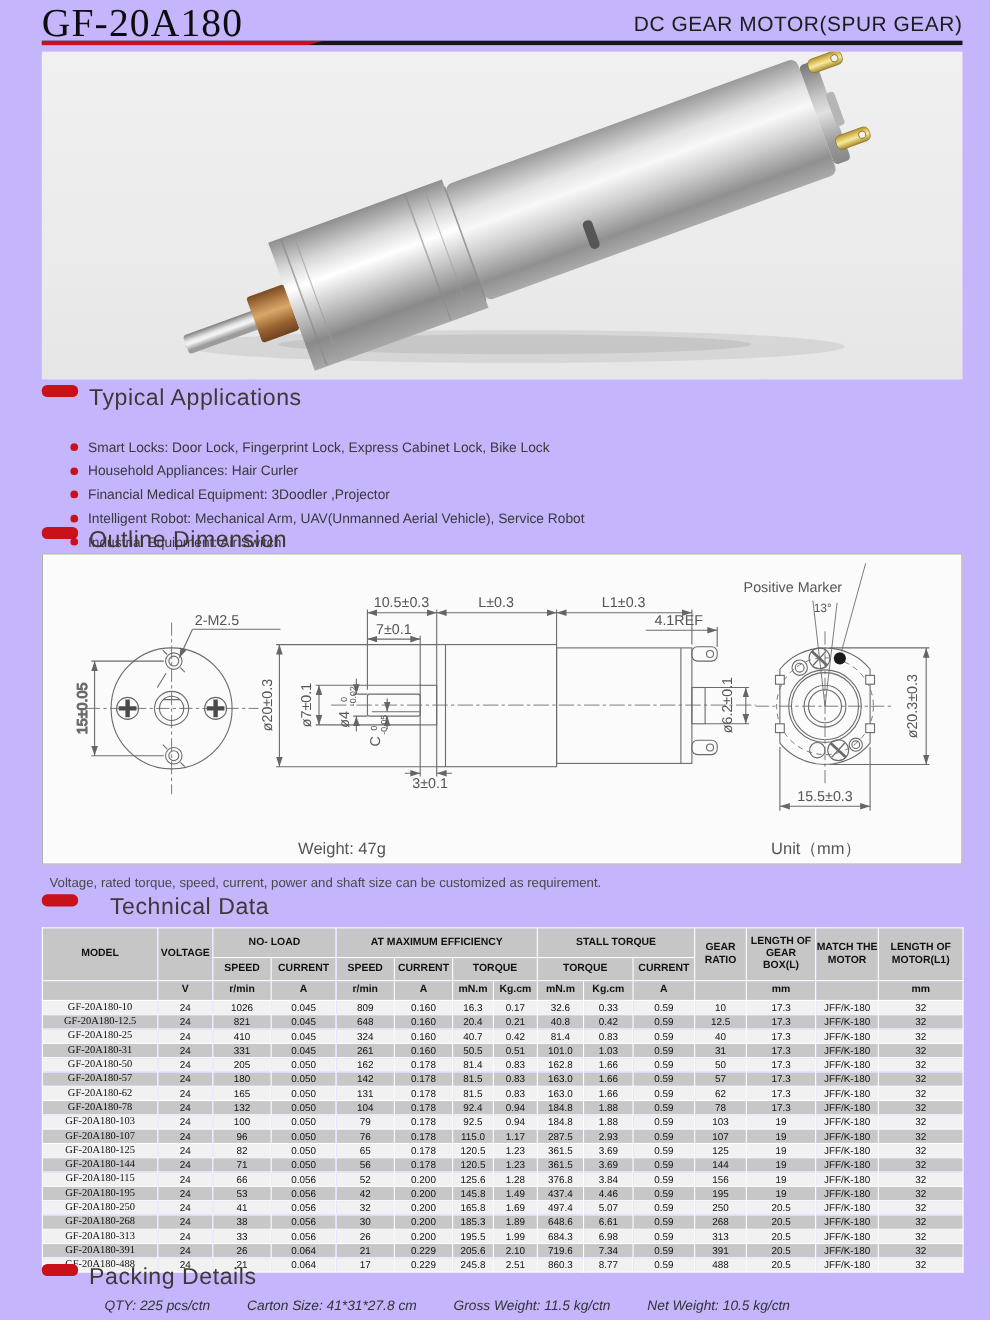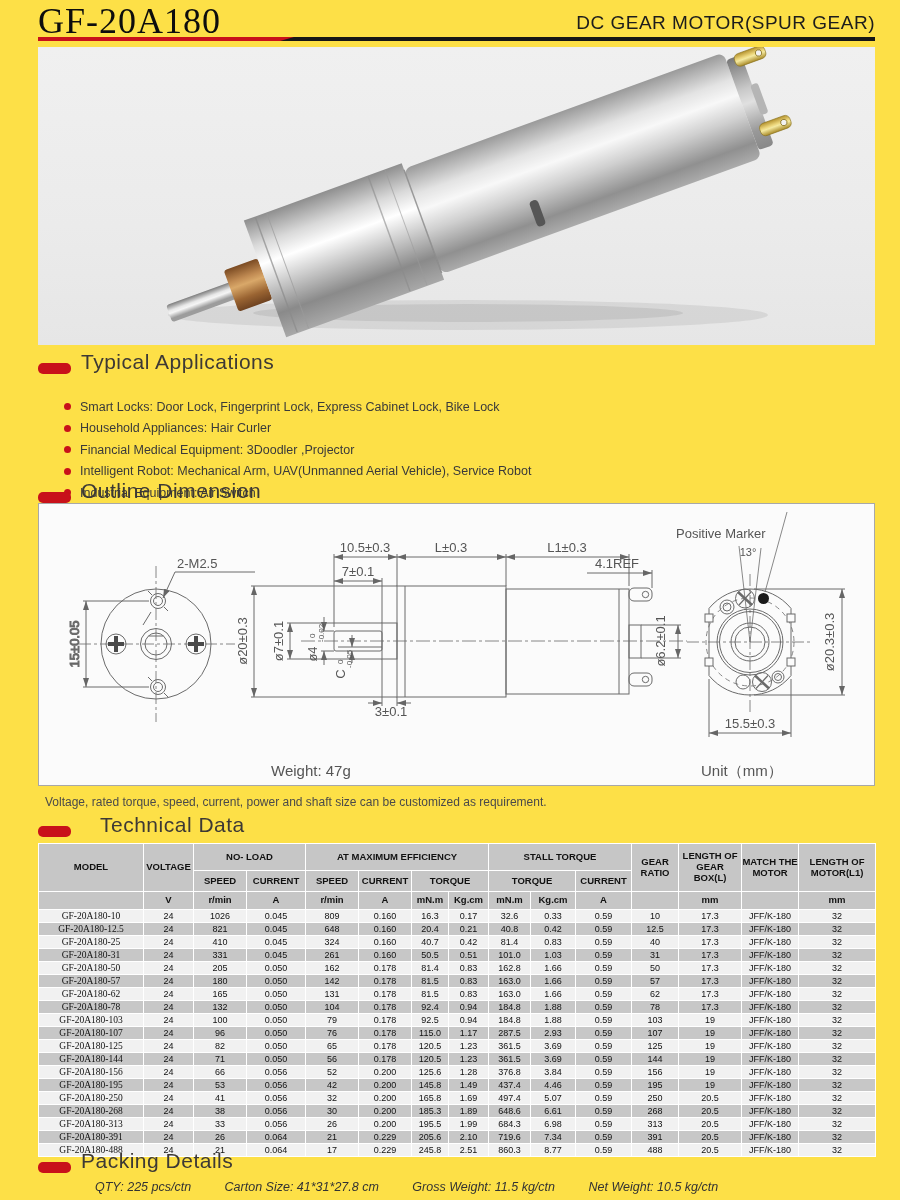--- a/index.html
+++ b/index.html
@@ -1,32 +1,32 @@
 <!DOCTYPE html>
 <html><head>
 <meta charset="utf-8">
 <style>
   html,body{margin:0;padding:0;background:#fff;}
-  .page{position:relative;width:900px;height:1200px;background:#fde047;overflow:hidden;
+  .page{position:relative;width:900px;height:1200px;background:#c4b5fd;overflow:hidden;
         font-family:"Liberation Sans",sans-serif;color:#222;}
 
   
   .doc-title{position:absolute;left:38px;top:0px;font-family:"Liberation Serif",serif;
              font-size:36px;color:#0d0d0d;letter-spacing:1px;}
   .doc-subtitle{position:absolute;right:25px;top:12px;font-size:19px;color:#1c1c1c;letter-spacing:0.5px;}
   .rule{position:absolute;left:38px;top:37px;width:837px;height:4px;background:#161616;}
   .rule-red{position:absolute;left:0;top:0;height:100%;width:256px;background:#c8111a;
             clip-path:polygon(0 0,256px 0,242px 100%,0 100%);}
 
   
   .photo{position:absolute;left:38px;top:47px;width:837px;height:298px;
          background:linear-gradient(180deg,#f0f0f0 0%,#ebebeb 60%,#e6e6e6 100%);}
 
   
-  .sec{position:absolute;left:38px;display:flex;align-items:flex-end;}
+  .sec{position:absolute;left:38px;display:flex;align-items:flex-start;}
   .sec .marker{width:33px;height:11px;border-radius:5px;background:#c8111a;margin-right:10px;}
   .sec .sec-title{font-size:21px;color:#3d3935;letter-spacing:0.5px;}
 
   
   .apps{position:absolute;left:46px;top:378px;list-style:none;margin:18px;padding:0;}
   .apps li{height:21.5px;display:flex;align-items:center;font-size:12.5px;color:#3a3a3a;}
   .apps .dot{width:7px;height:7px;border-radius:50%;background:#c8111a;margin-right:9px;flex:0 0 auto;}
 
   
   .drawing{position:absolute;left:38px;top:503px;width:837px;height:283px;
@@ -606,21 +606,21 @@
           <td>1.23</td>
           <td>361.5</td>
           <td>3.69</td>
           <td>0.59</td>
           <td>144</td>
           <td>19</td>
           <td>JFF/K-180</td>
           <td>32</td>
         </tr>
         <tr>
-          <td class="model">GF-20A180-156</td>
+          <td class="model">GF-20A180-115</td>
           <td>24</td>
           <td>66</td>
           <td>0.056</td>
           <td>52</td>
           <td>0.200</td>
           <td>125.6</td>
           <td>1.28</td>
           <td>376.8</td>
           <td>3.84</td>
           <td>0.59</td>

